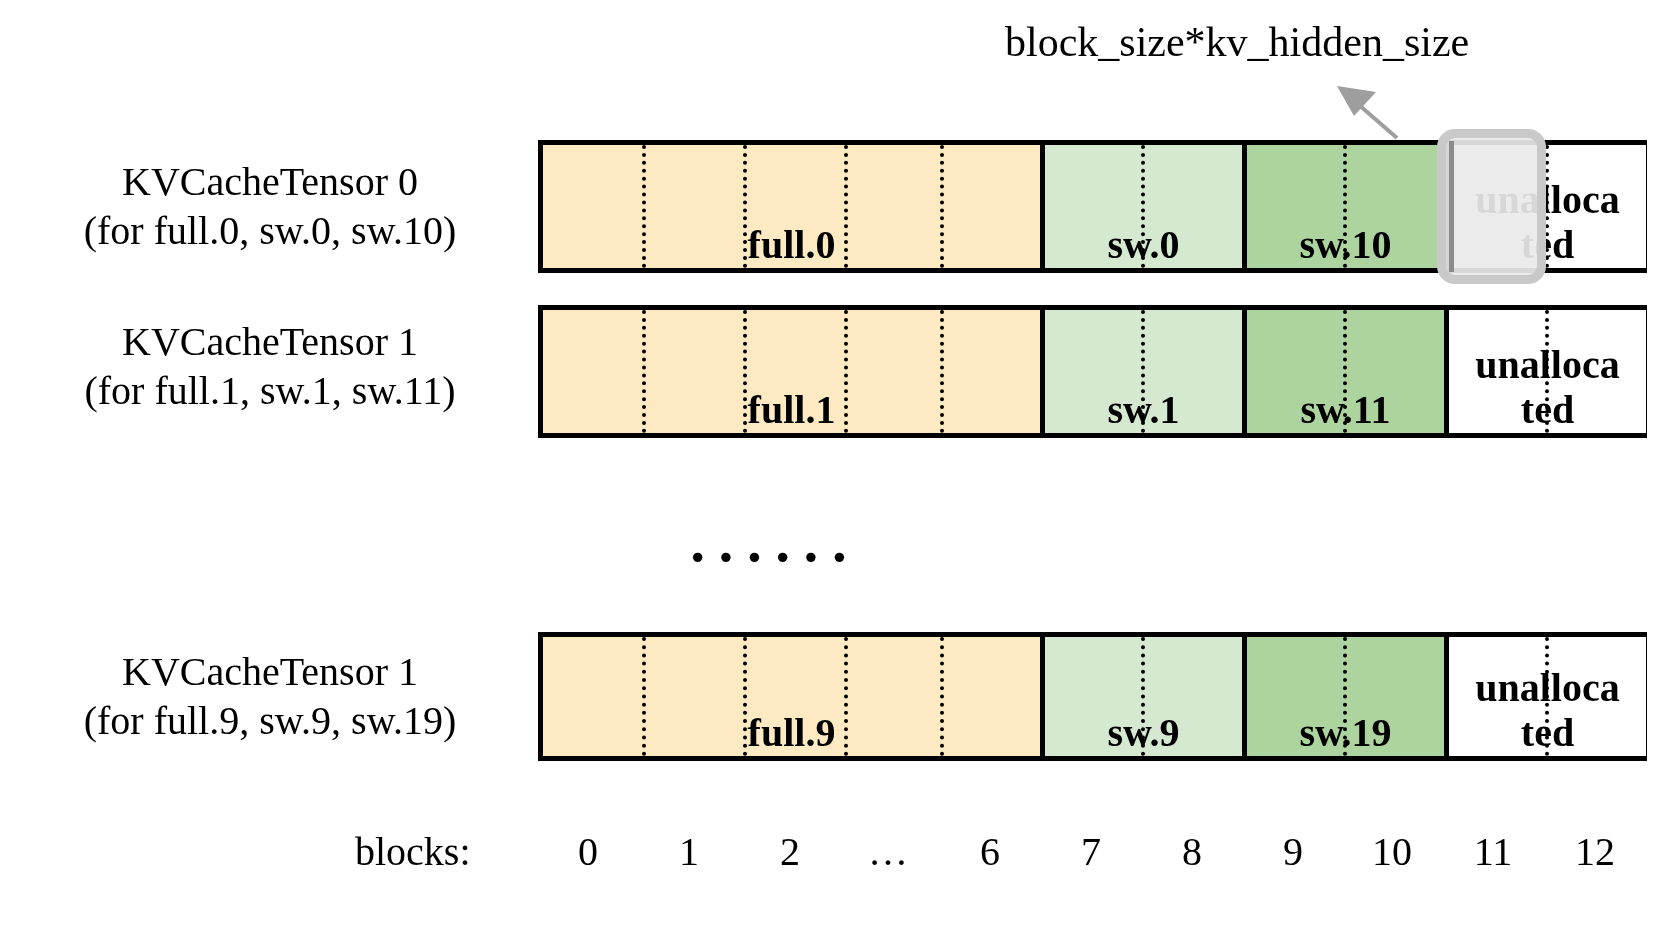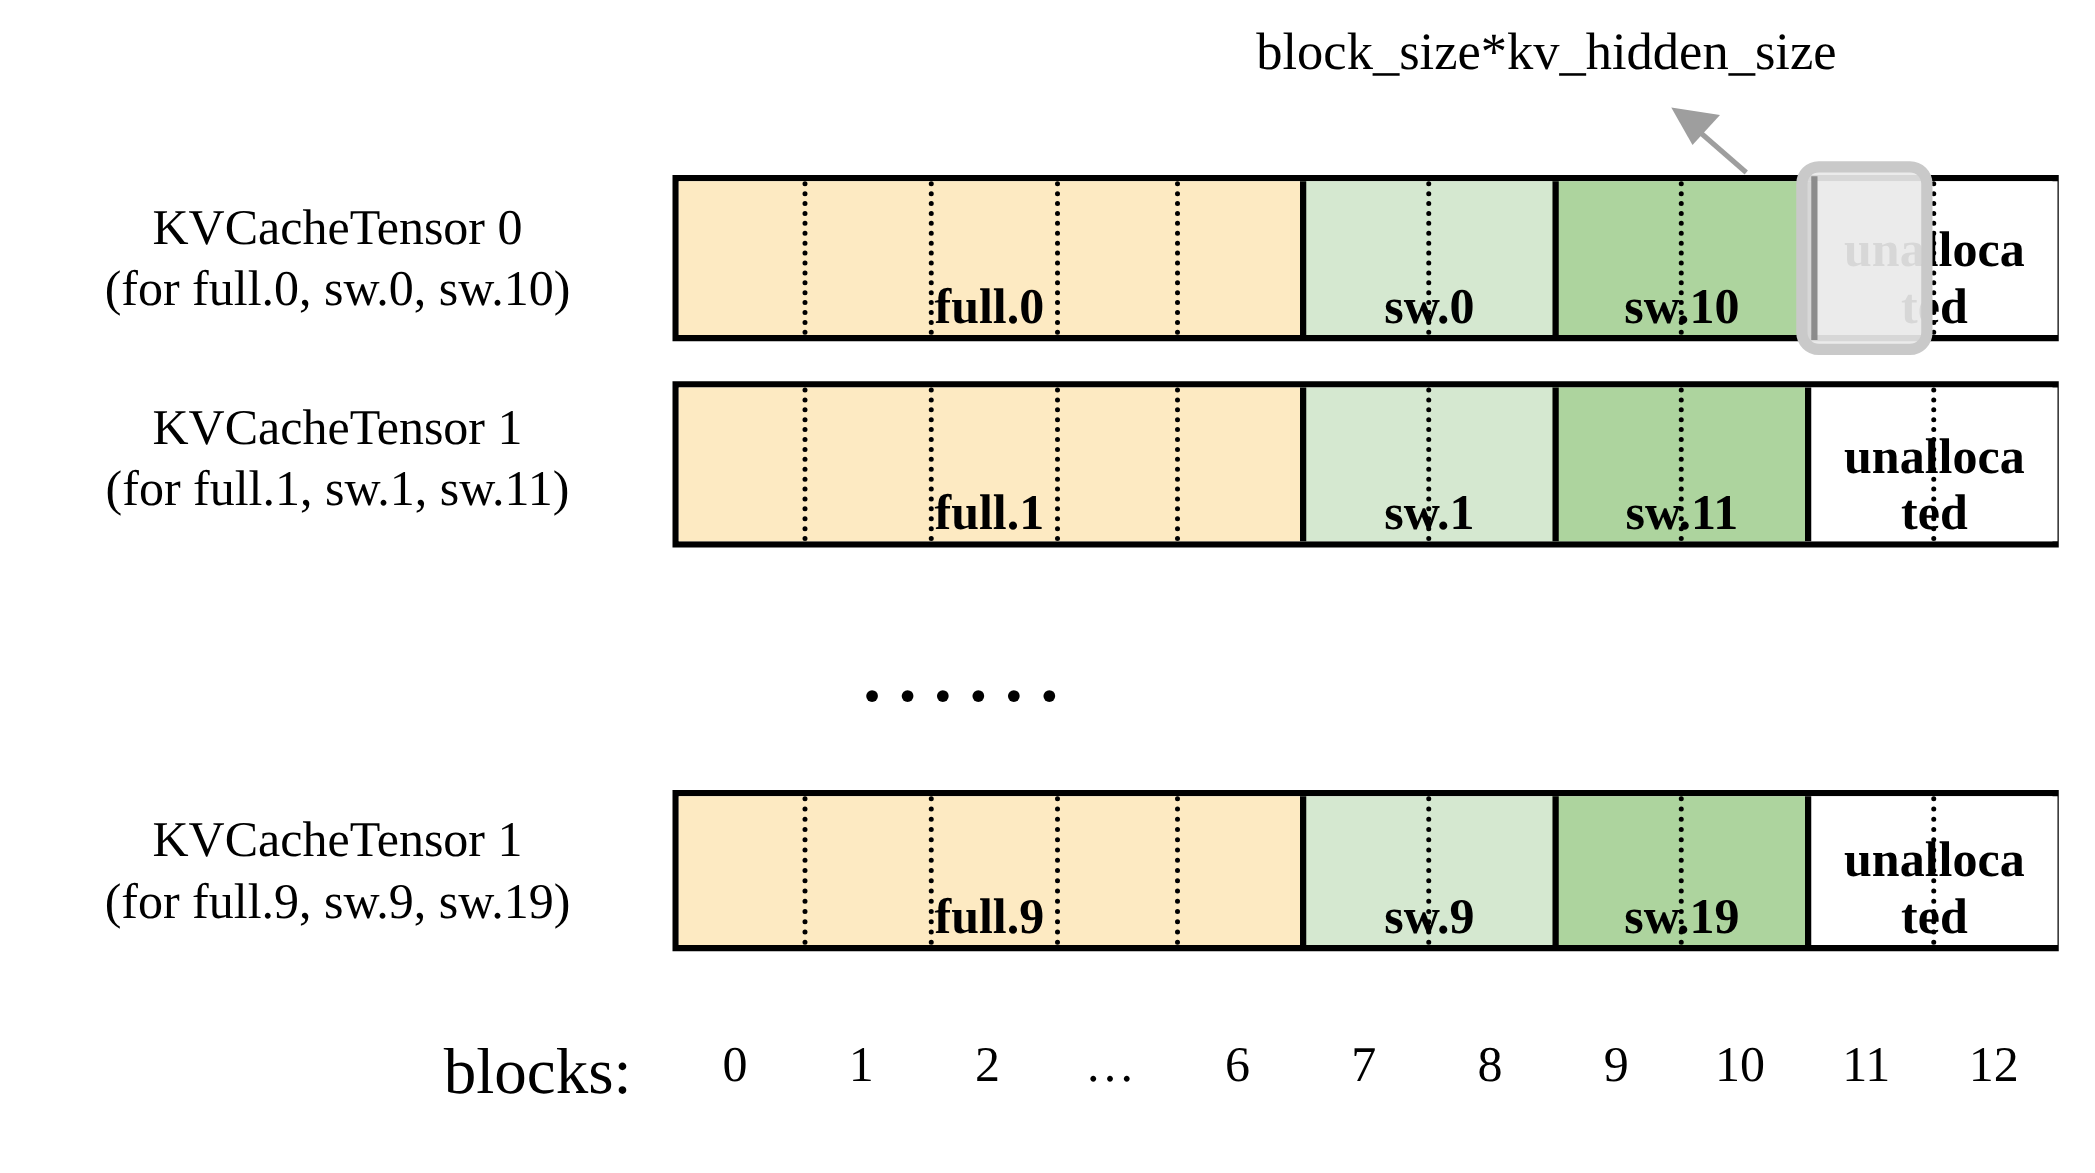--- a/index.html
+++ b/index.html
@@ -98,21 +98,21 @@
     position:absolute;
     left:3px;top:3px;bottom:3px;
     width:0;
     border-left:5px solid #8c8c8c;
     z-index:7;
   }
 
   
   .axis-label{
     position:absolute;
-    font-size:52px;
+    font-size:40px;
     color:#000;
     white-space:nowrap;
   }
   .axis-tick{
     position:absolute;
     font-size:40px;
     color:#000;
     text-align:center;
     white-space:nowrap;
   }

